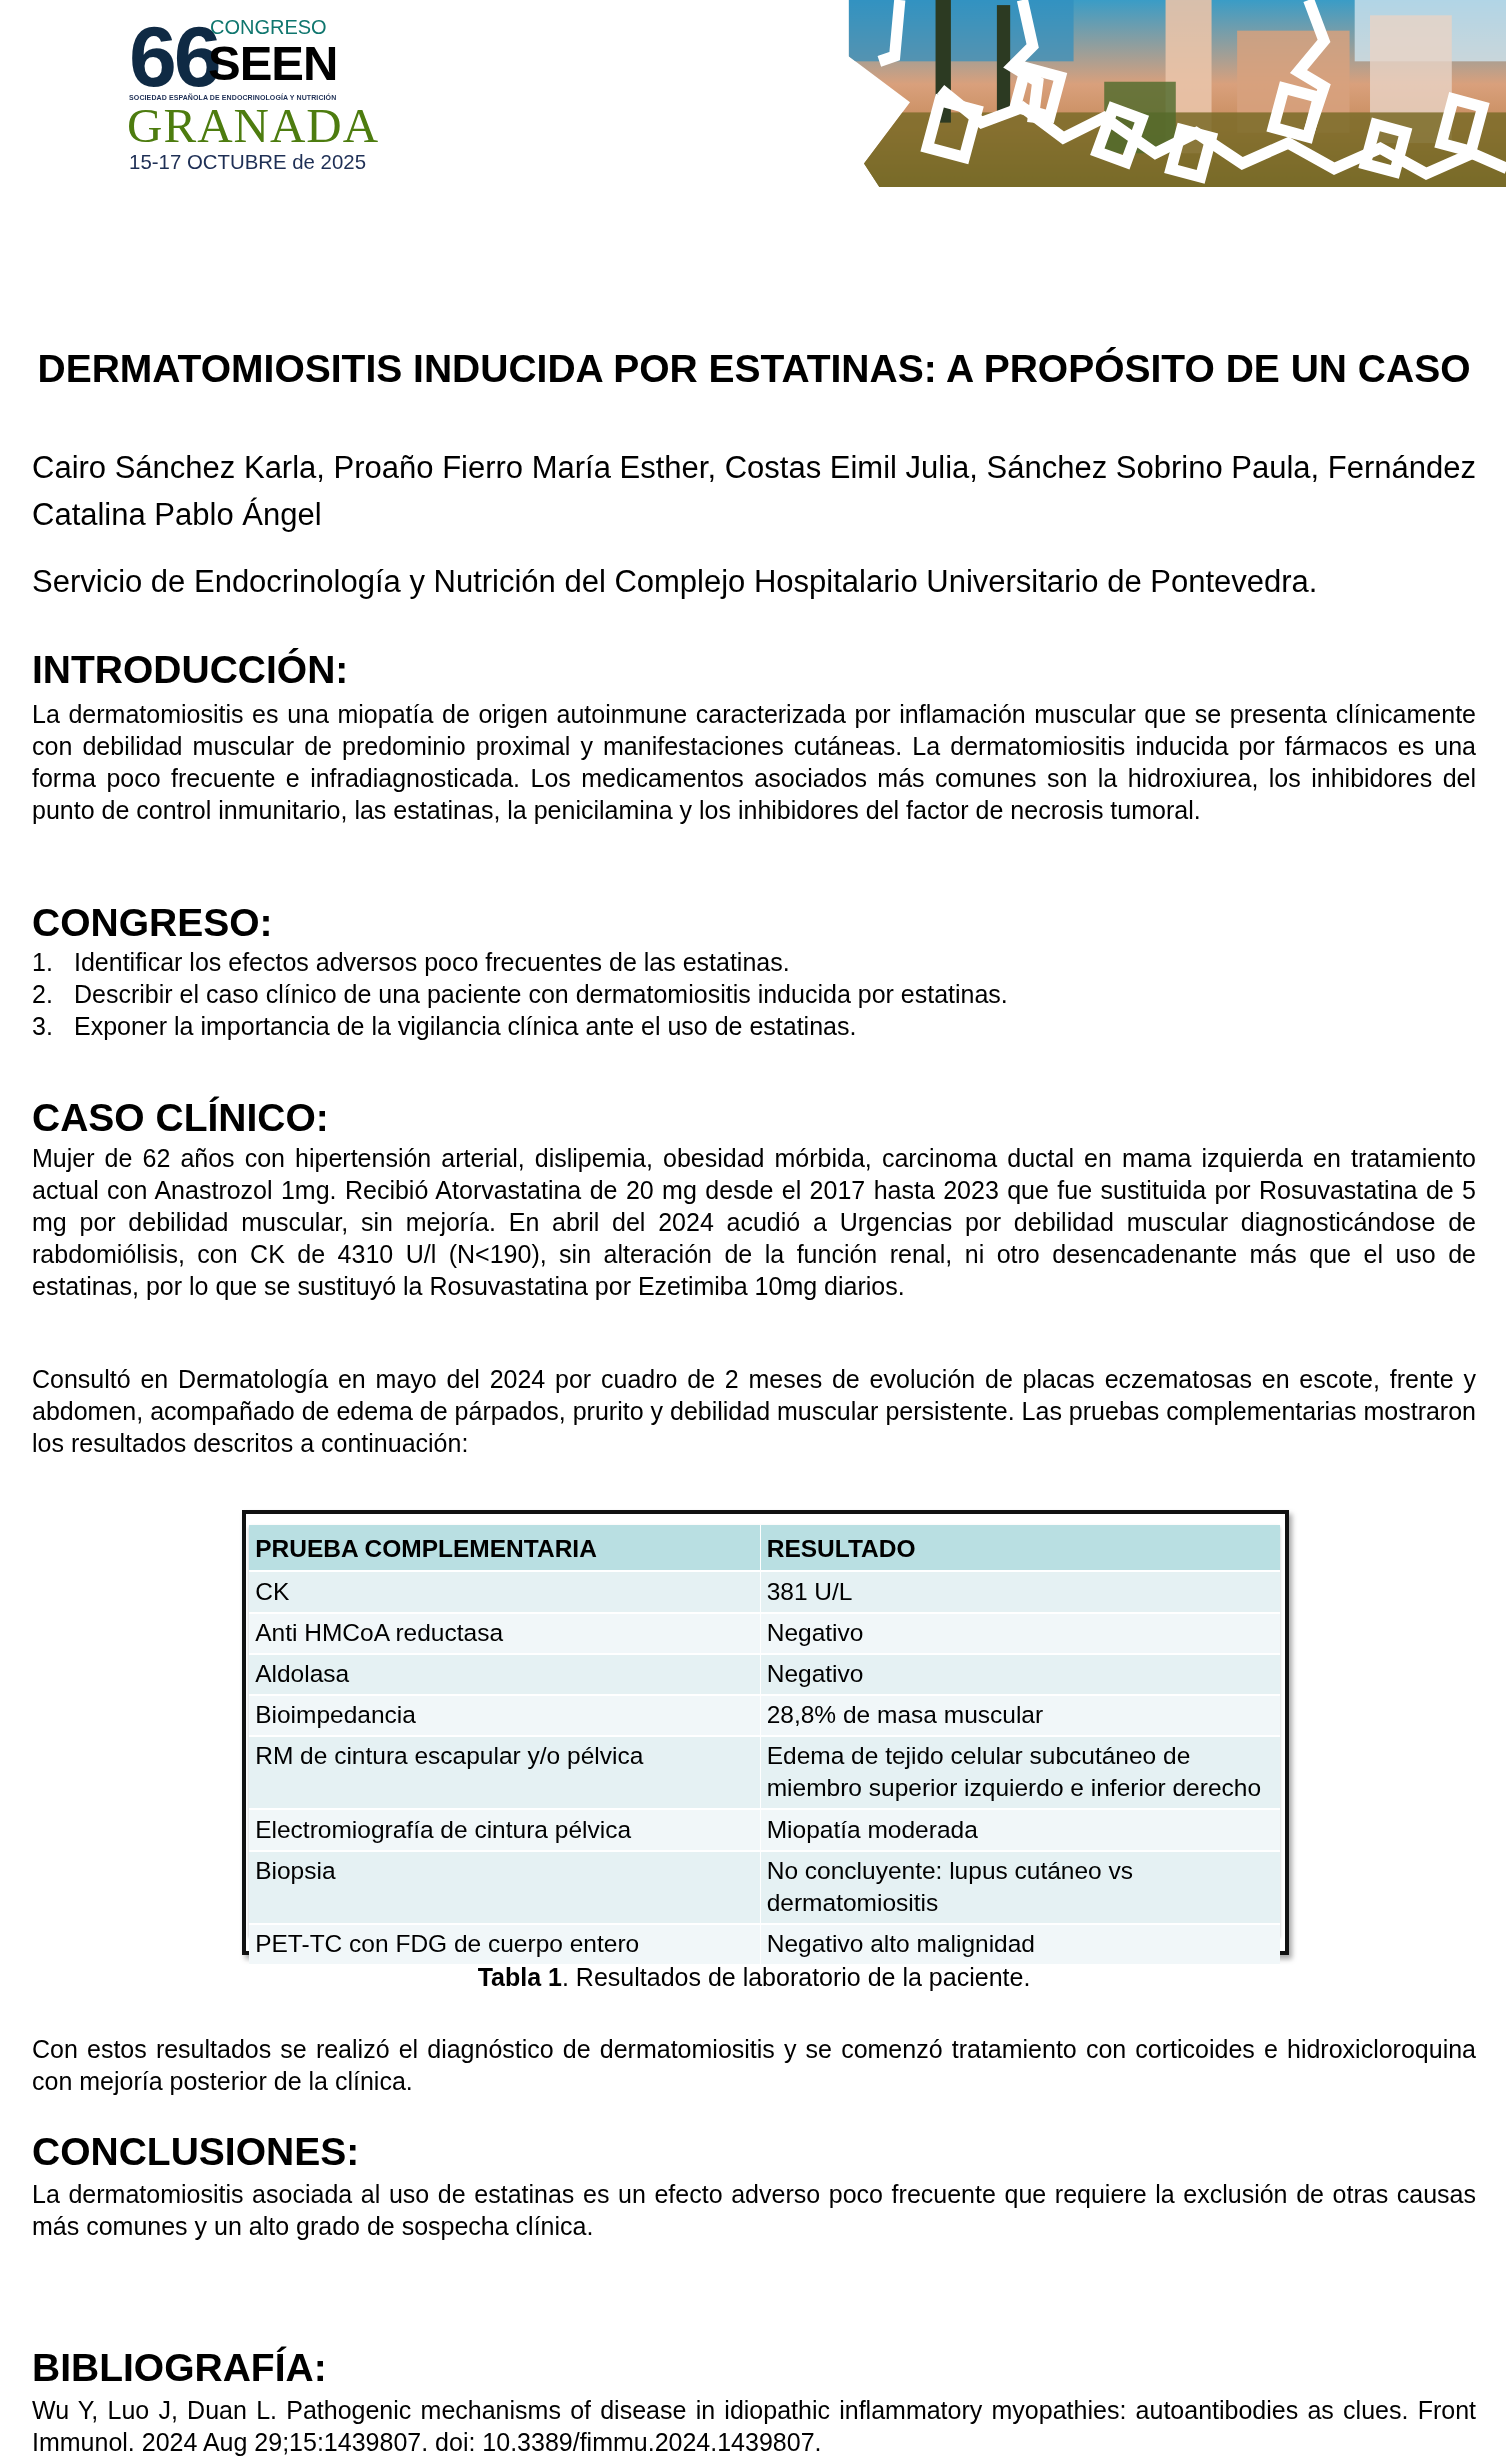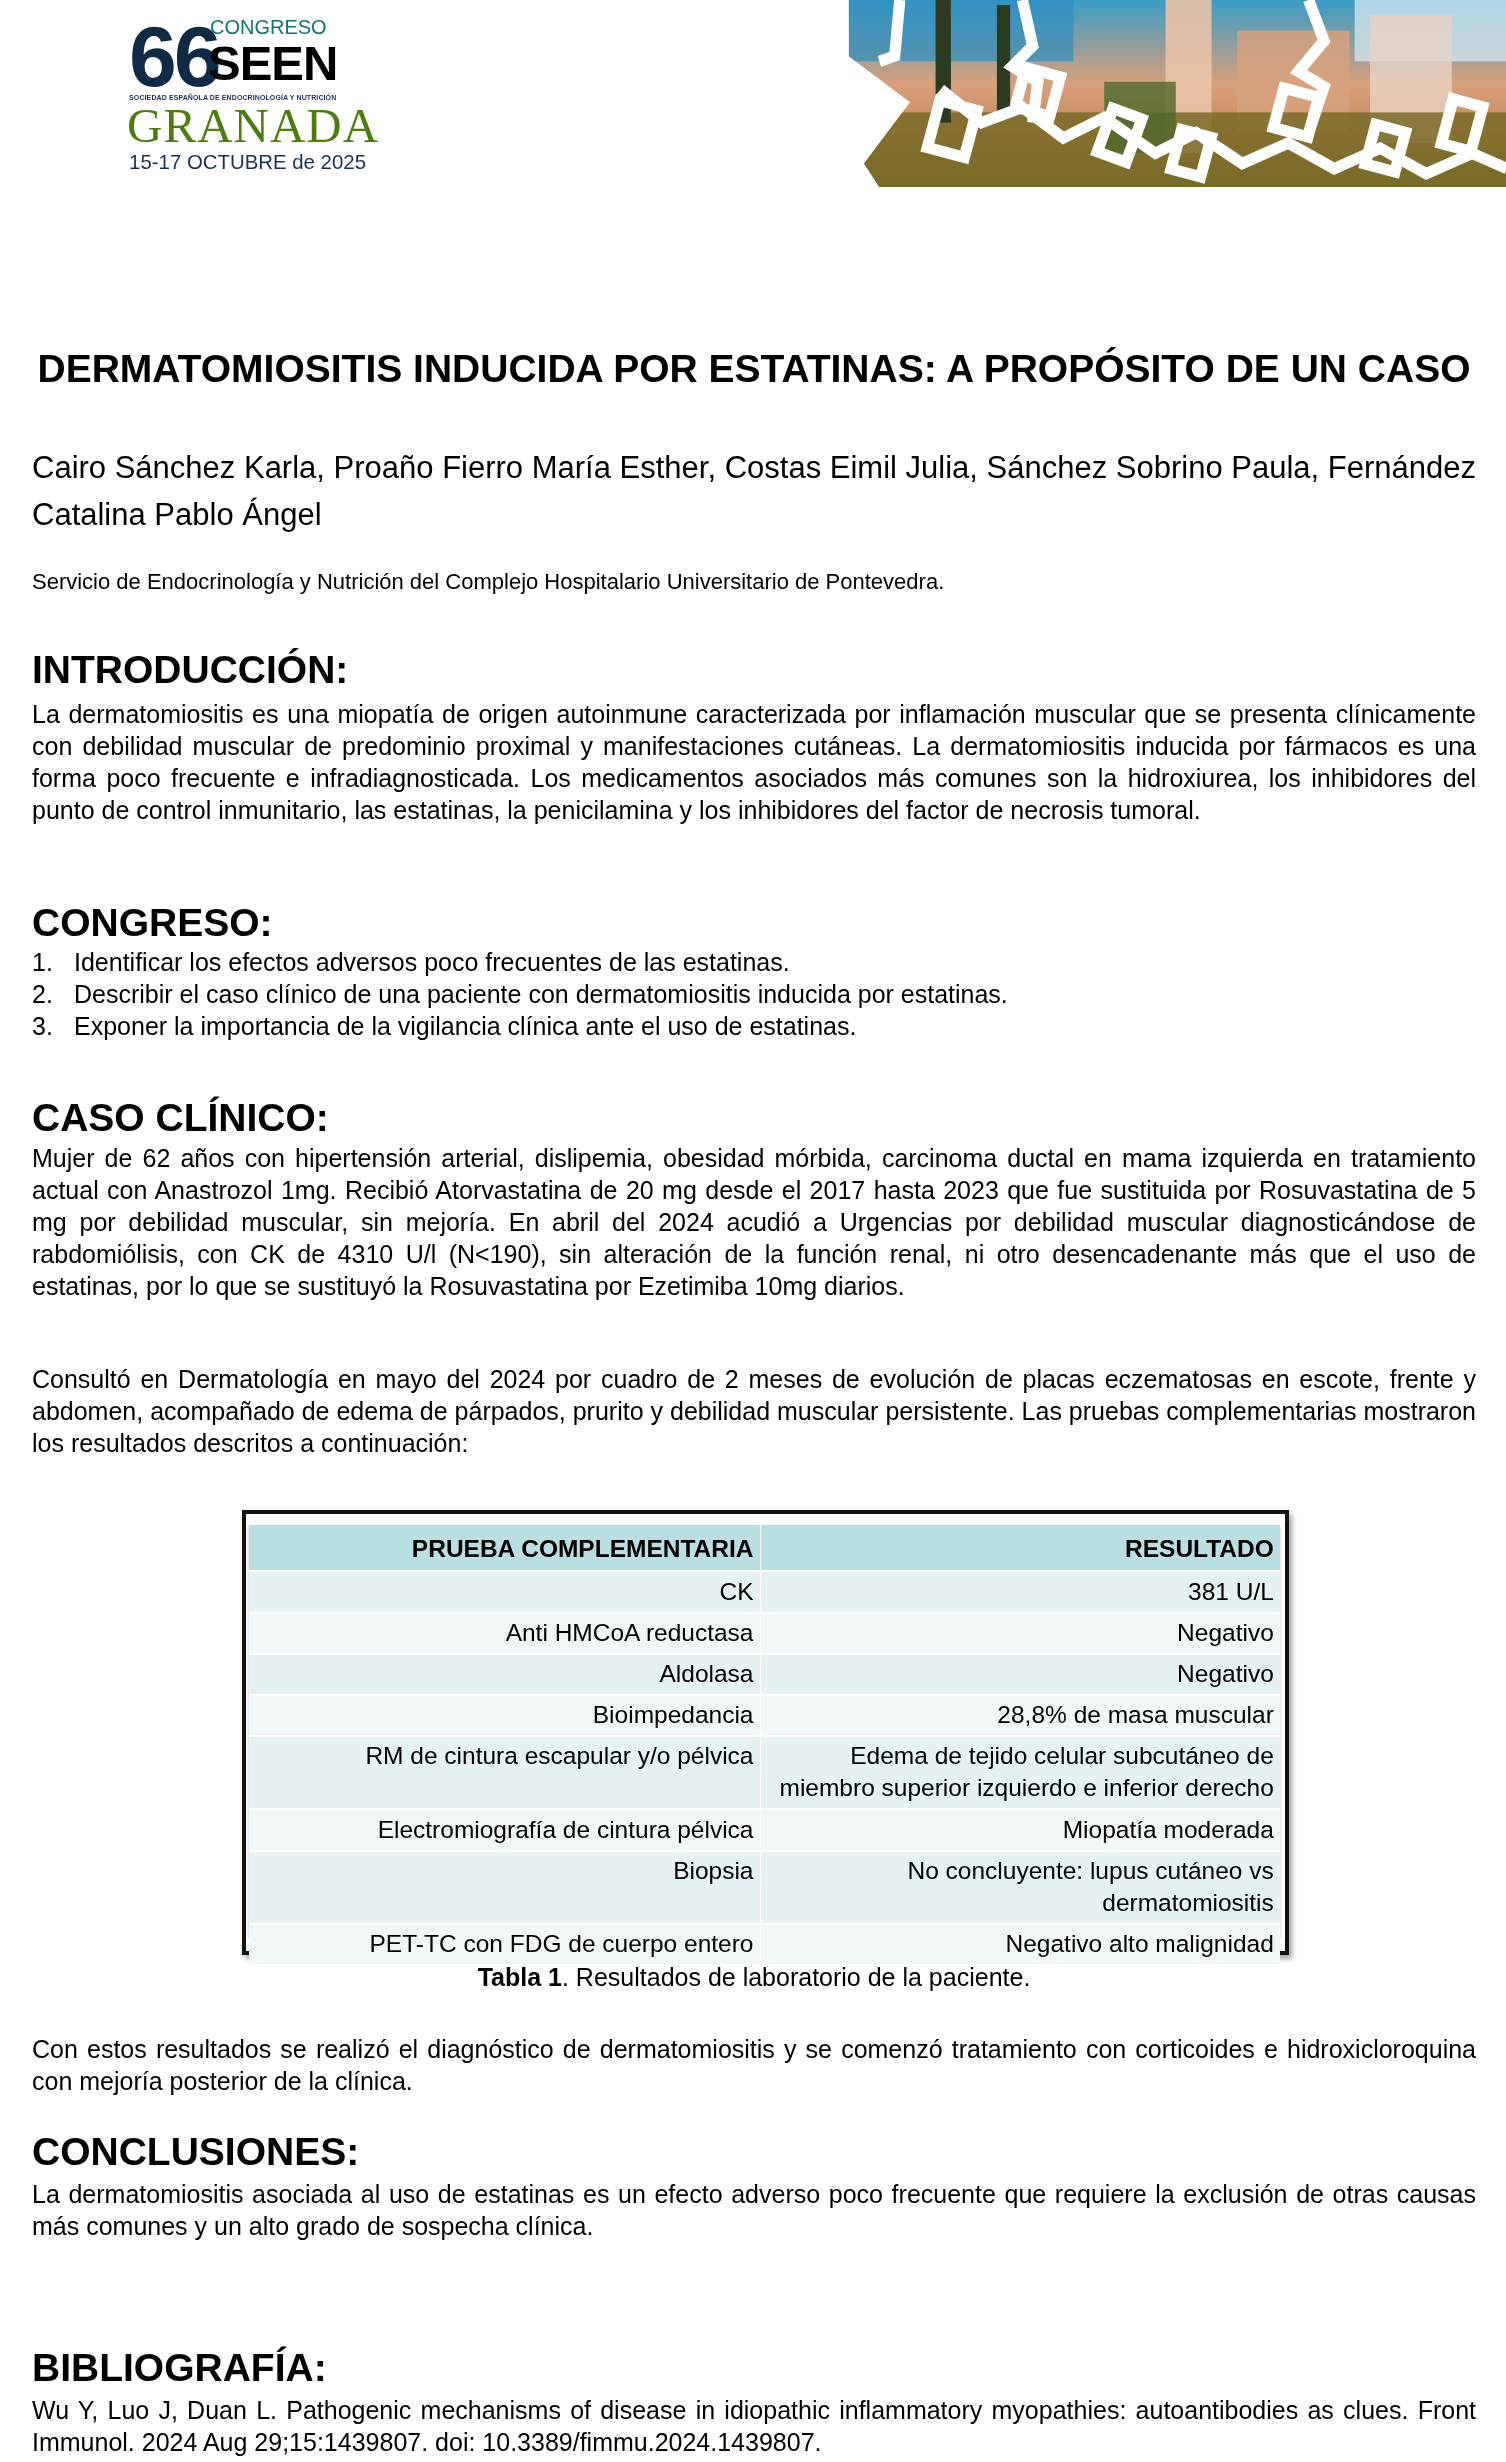--- a/index.html
+++ b/index.html
@@ -12,34 +12,34 @@
     .logo .congreso { position: absolute; left: 87px; top: 4.1px; font-size: 20px; line-height: 1; color: #0f766e; letter-spacing: 0px; }
     .logo .seen { position: absolute; left: 85px; top: 25.5px; font-size: 49px; font-weight: 700; line-height: 1; color: #000000; letter-spacing: -1px; }
     .logo .sociedad { position: absolute; left: 6.1px; top: 81px; font-size: 7px; font-weight: 700; color: #1e2f55; letter-spacing: 0.1px; white-space: nowrap; }
     .logo .granada { position: absolute; left: 4.1px; top: 88px; font-family: "Liberation Serif", serif; font-size: 49px; line-height: 1; color: #4d7c0f; letter-spacing: 1px; }
     .logo .fecha { position: absolute; left: 6.1px; top: 139px; font-size: 20.4px; line-height: 1; color: #1e2f55; letter-spacing: 0px; white-space: nowrap; }
 
     .banner { position: absolute; left: 818px; top: 0; width: 689px; height: 187px; overflow: hidden; }
     .banner svg { width: 100%; height: 100%; display: block; }
     .title { position: absolute; left: 32px; top: 344px; width: 1444px; text-align: center; font-weight: 700; font-size: 39px; line-height: 49px; }
     .authors { position: absolute; left: 32px; top: 444px; width: 1444px; font-size: 31px; line-height: 47px; text-align: justify; text-align-last: left; }
-    .affil { position: absolute; left: 32px; top: 562px; width: 1444px; font-size: 22px; line-height: 39px; }
+    .affil { position: absolute; left: 32px; top: 562px; width: 1444px; font-size: 31px; line-height: 39px; }
 
     .h2 { position: absolute; left: 32px; font-weight: 700; font-size: 39px; line-height: 49px; }
     .para { position: absolute; left: 32px; width: 1444px; font-size: 25px; line-height: 32px; text-align: justify; text-align-last: left; }
 
     .obj-list { position: absolute; left: 32px; top: 946px; width: 1444px; list-style: none; font-size: 25px; line-height: 32px; }
     .obj-list li { display: flex; }
     .obj-list .num { width: 42px; flex: none; }
 
     
     .table-frame { position: absolute; left: 242px; top: 1510px; width: 1047px; height: 445px; border: 4.1px solid #111; background: #fff; box-shadow: 3.1px 4.1px 5.1px rgba(0,0,0,0.35); }
     .table-inner { position: absolute; left: 3.1px; top: 11.2px; right: 5.1px; bottom: 15.3px; box-shadow: 0 2px 3.1px rgba(0,0,0,0.25); }
     table { width: 100%; border-collapse: collapse; font-size: 24.5px; line-height: 32px; }
-    th, td { text-align: right; vertical-align: top; padding: 3.1px 6.1px 4.1px 6.1px; border-bottom: 2px solid #ffffff; }
+    th, td { text-align: left; vertical-align: top; padding: 3.1px 6.1px 4.1px 6.1px; border-bottom: 2px solid #ffffff; }
     th:first-child, td:first-child { width: 511px; border-right: 1.5px solid #ffffff; }
     thead th { background: #b9dfe2; font-weight: 700; padding-top: 8.2px; padding-bottom: 5.1px; height: 41px; }
     tbody tr:nth-child(odd) td { background: #e5f1f3; }
     tbody tr:nth-child(even) td { background: #f1f7f9; }
     .caption { position: absolute; left: 32px; top: 1961px; width: 1444px; text-align: center; font-size: 25px; line-height: 32px; }
     .caption b { font-weight: 700; }
   </style>
 </head>
 <body>
 

